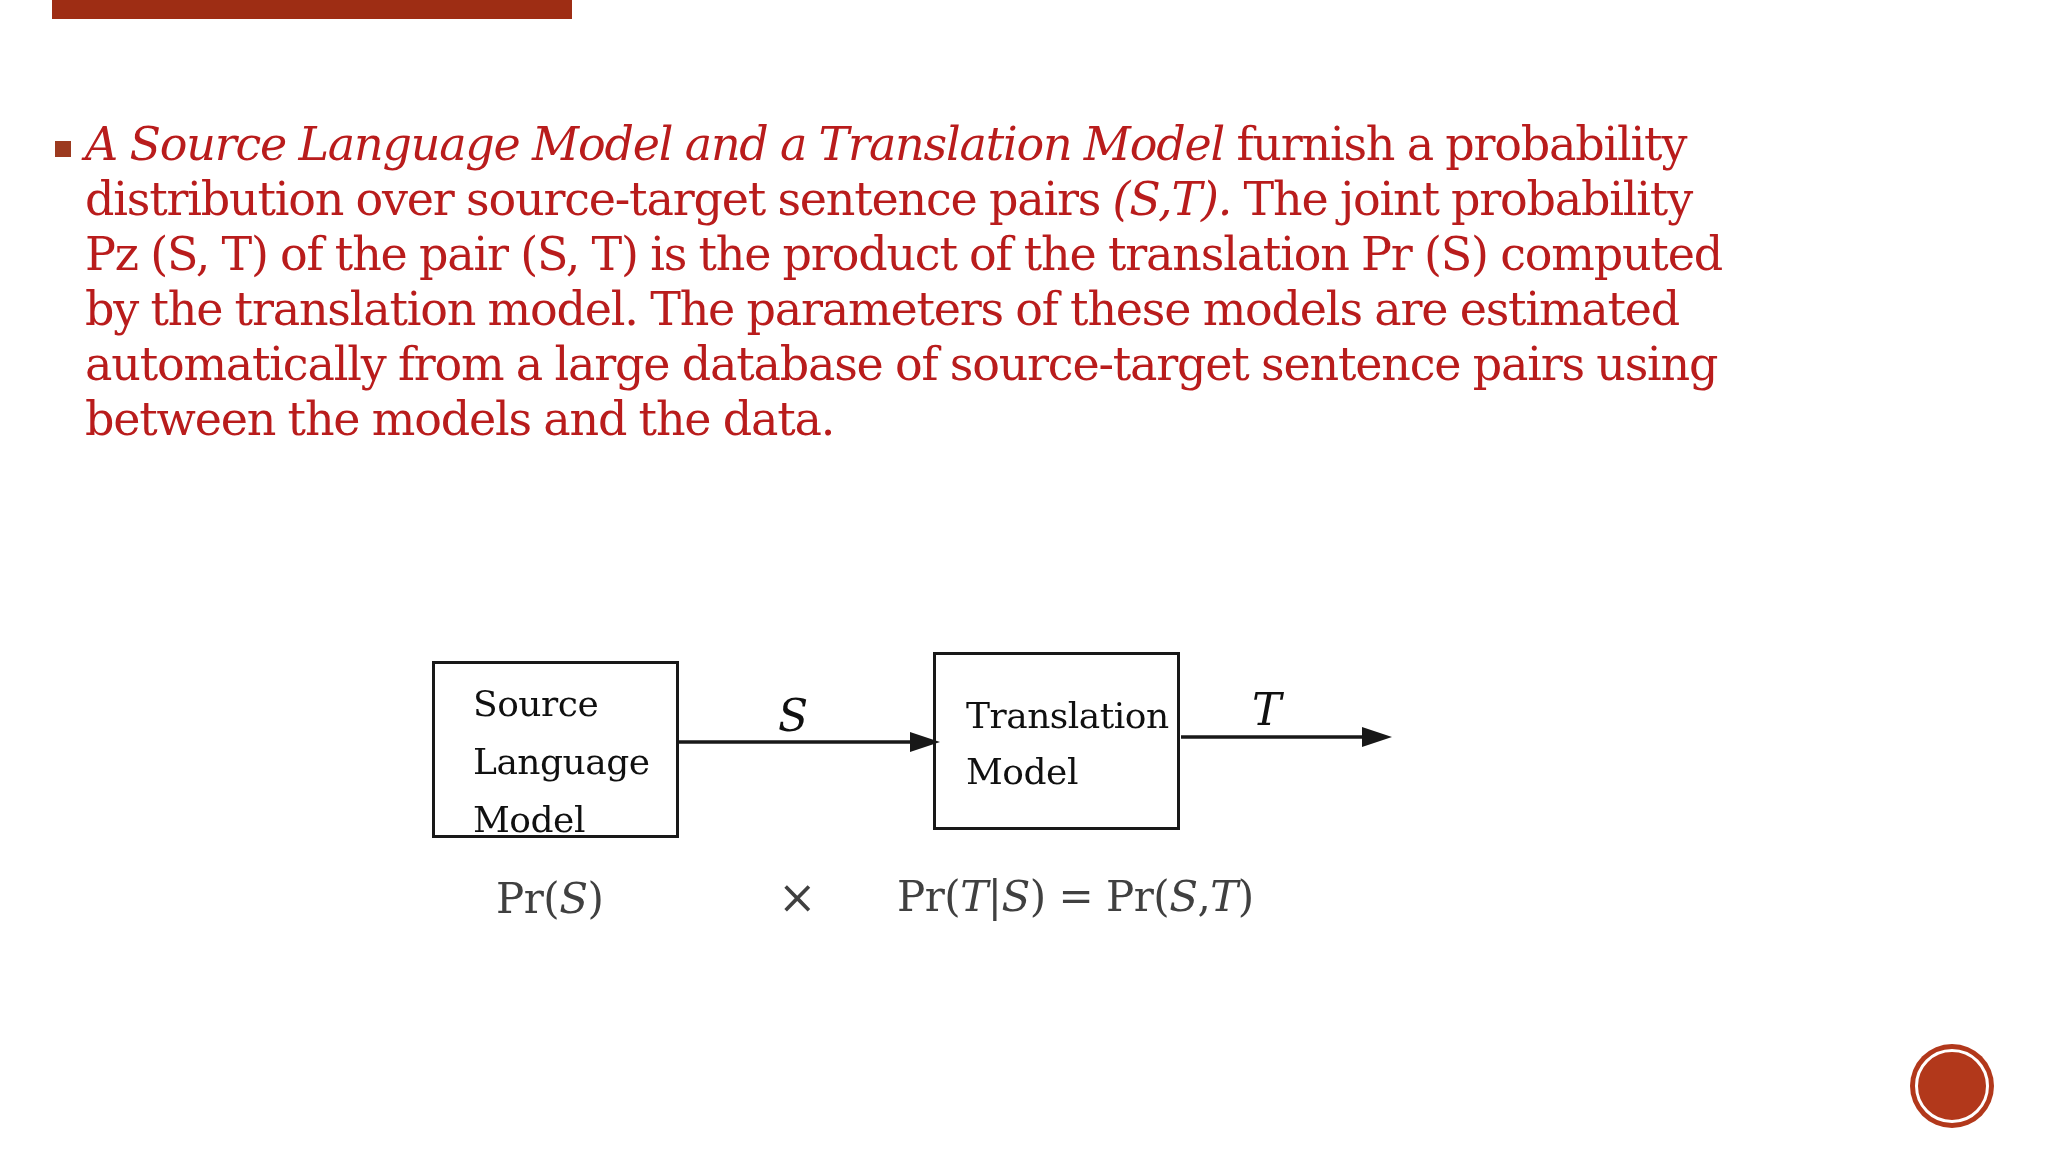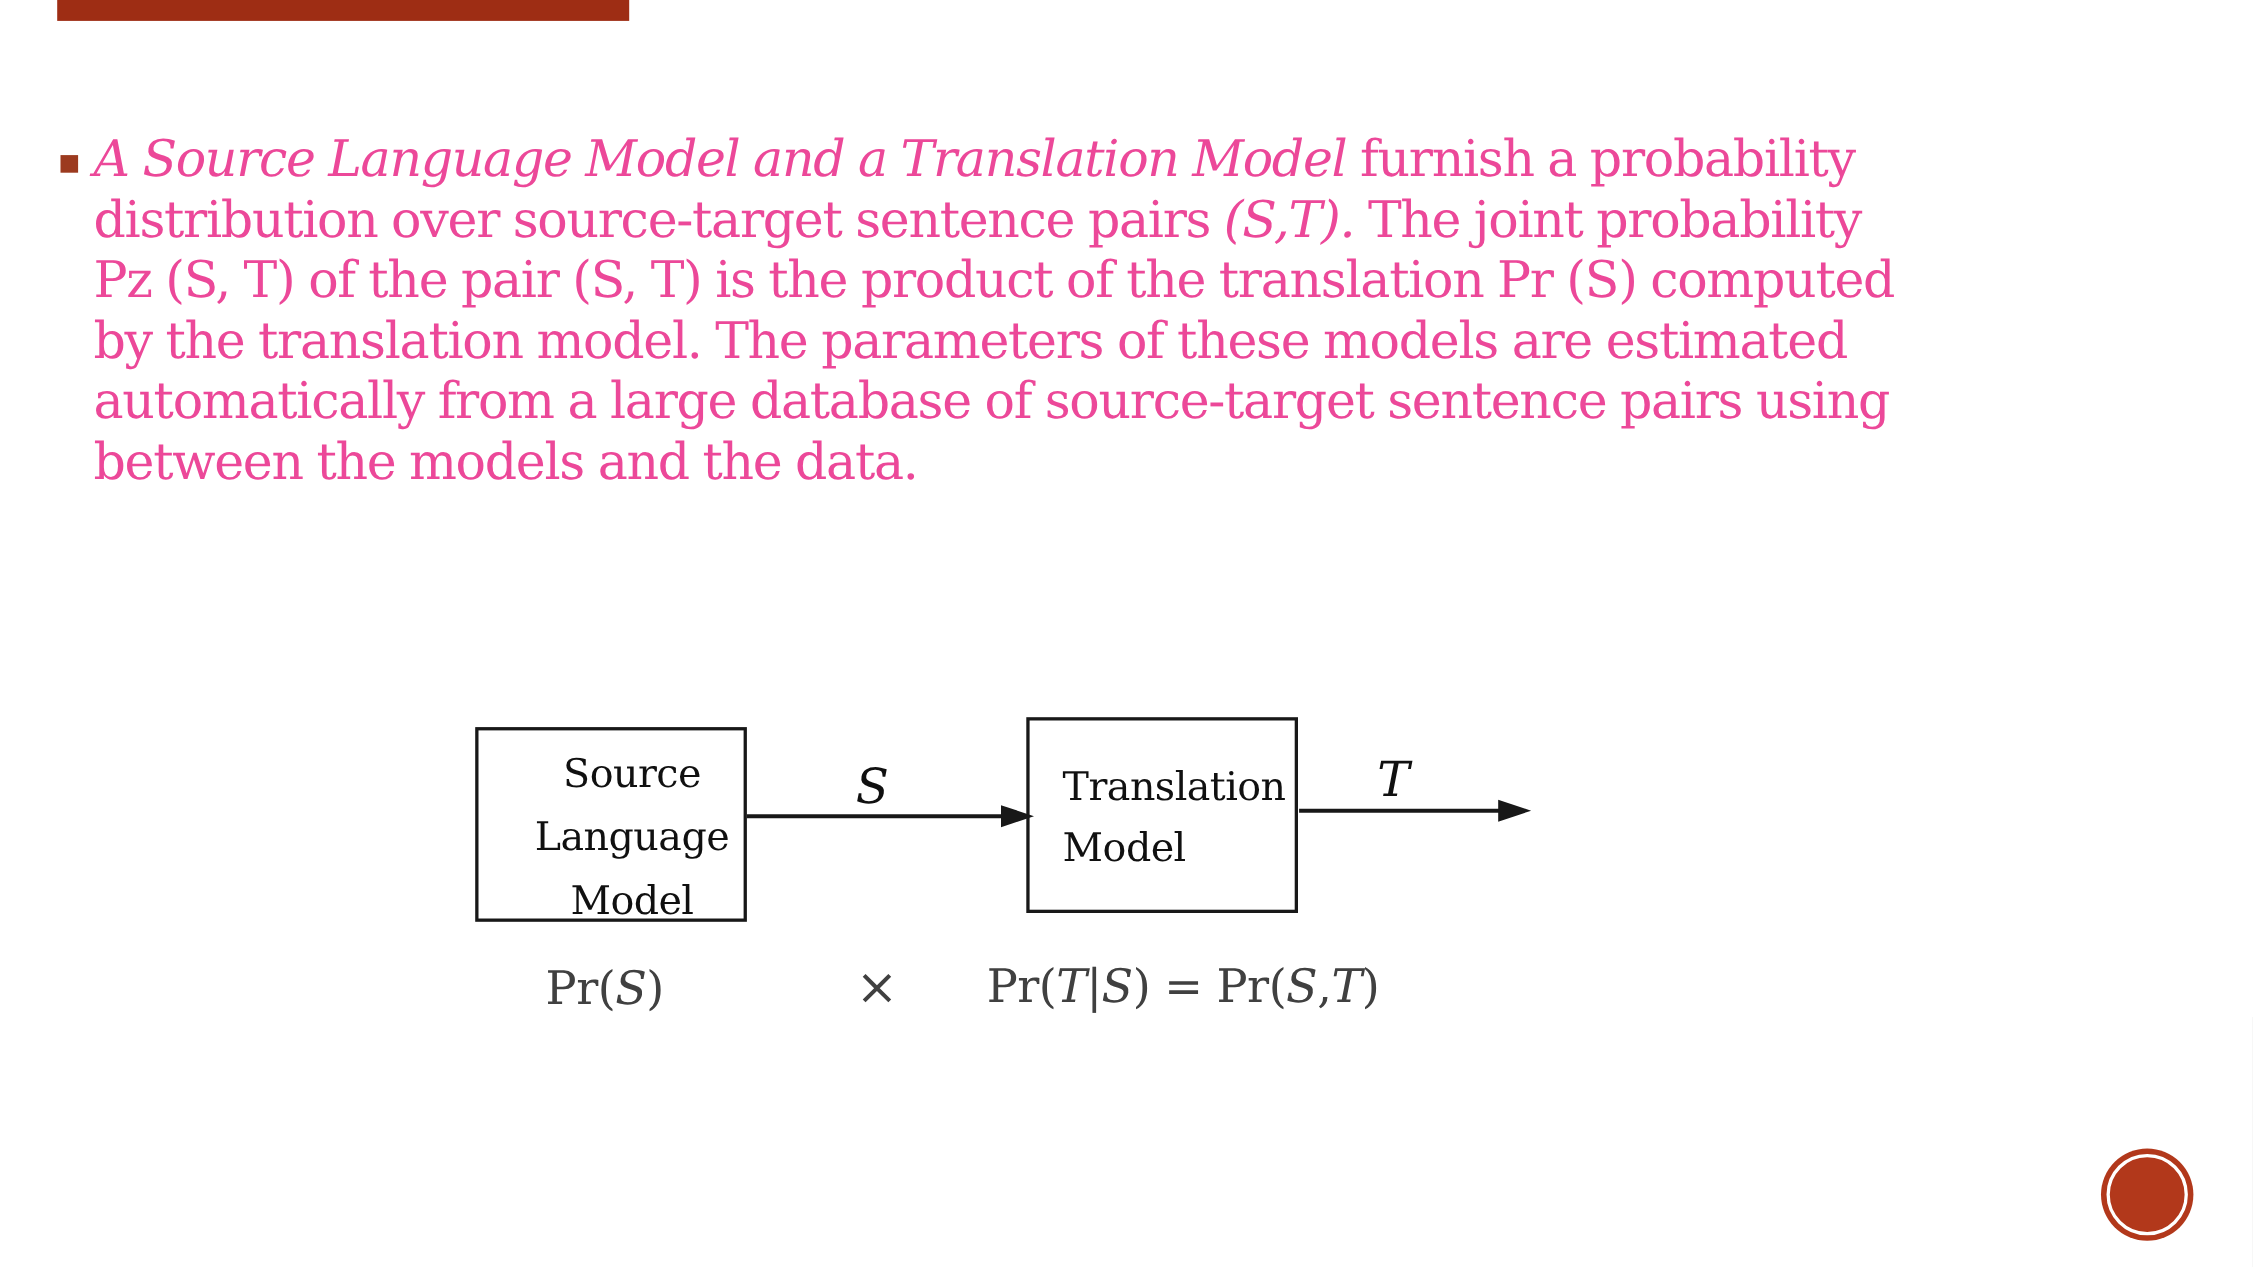--- a/index.html
+++ b/index.html
@@ -6,30 +6,30 @@
   .slide {
     position:relative; width:2048px; height:1152px; background:#ffffff;
     overflow:hidden; font-family:"DejaVu Serif", serif; color:#1b1b1b;
   }
   .accent-bar { position:absolute; left:52px; top:0; width:520px; height:19px; }
   .bullet { position:absolute; left:55px; top:141px; width:16px; height:16px; }
 
   .body-text {
     position:absolute; left:85px; top:117px;
     font-size:46px; line-height:55px; letter-spacing:-1.2px; word-spacing:-1px;
-    color:#ec4899;
+    color:#b91c1c;
   }
   .line { white-space:nowrap; }
   .it { font-style:italic; }
 
   .box {
     position:absolute; box-sizing:border-box; border:3px solid #181818;
     background:#ffffff; font-size:36px; color:#101010; letter-spacing:-0.5px;
   }
-  .src-box  { left:432px; top:661px; width:247px; height:177px; padding:11px 0 0 38px; line-height:58px;text-align:center; }
+  .src-box  { left:432px; top:661px; width:247px; height:177px; padding:11px 0 0 38px; line-height:58px; }
   .tr-box   { left:933px; top:652px; width:247px; height:178px; padding:33px 0 0 30px; line-height:56px; }
 
   .arrow-layer { position:absolute; left:0; top:0; width:2048px; height:1152px; pointer-events:none; }
 
   .flow-label { position:absolute; font-style:italic; font-size:44px; color:#101010; }
   .s-label { left:778px;  top:690px; }
   .t-label { left:1252px; top:684px; }
 
   .formula { position:absolute; font-size:42px; color:#404040; white-space:nowrap; letter-spacing:-0.5px; }
   .f-left  { left:496px; top:874px; }

